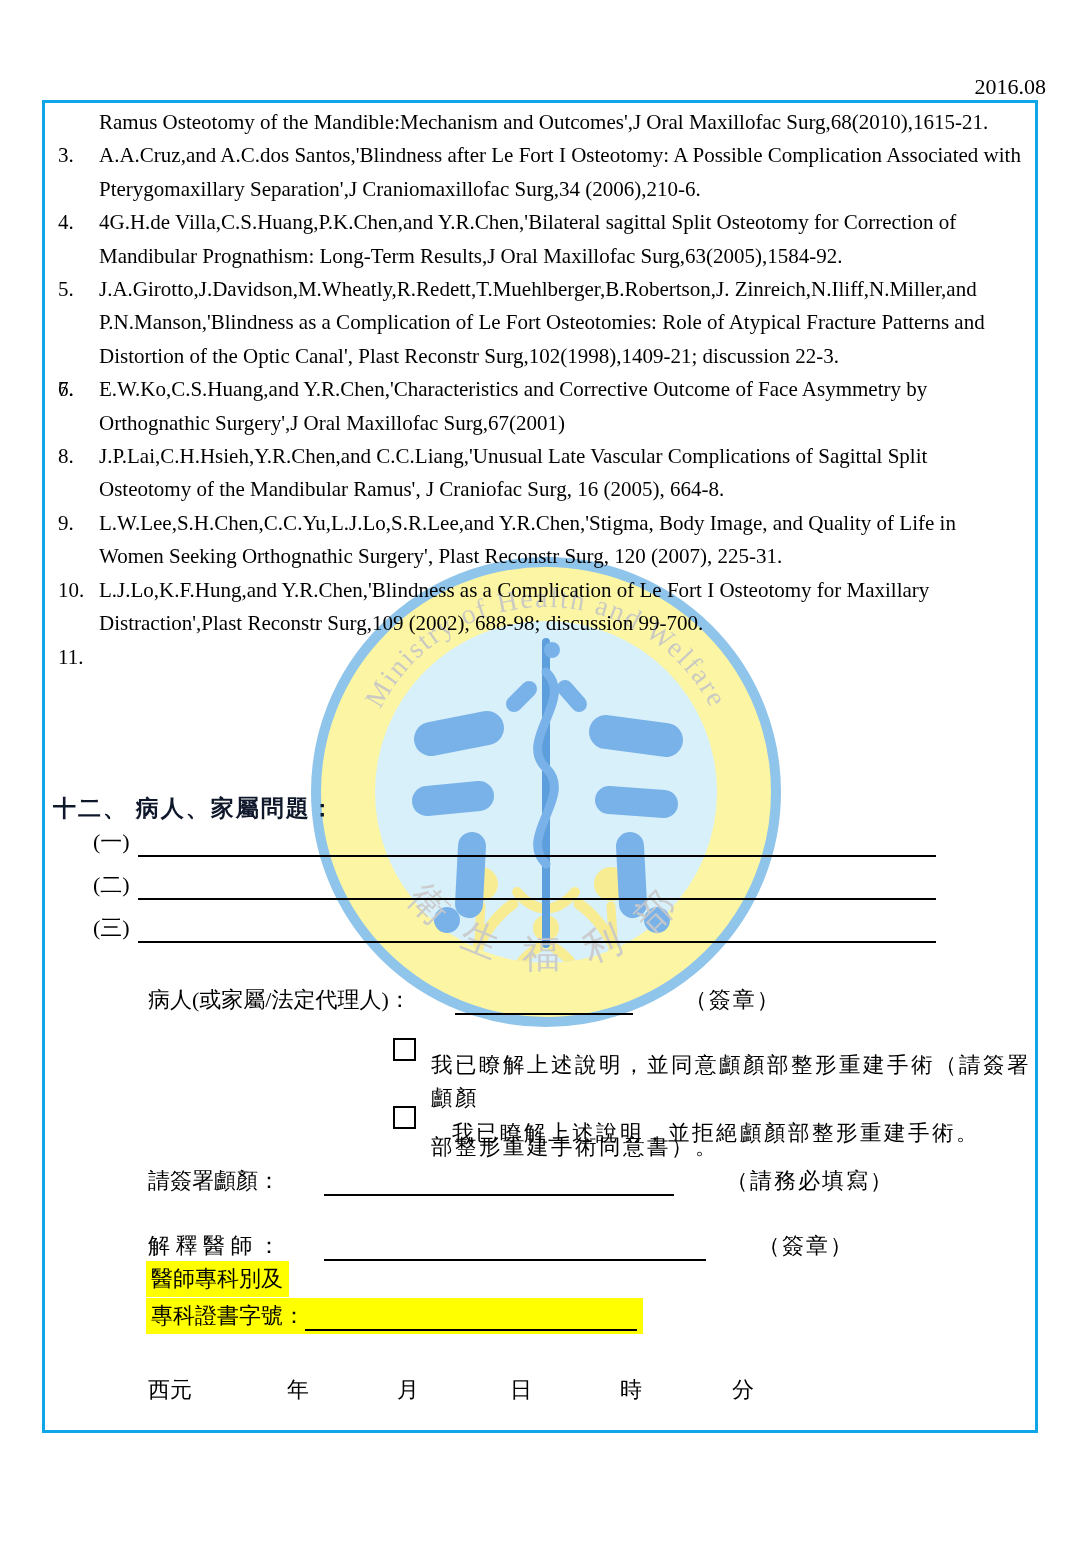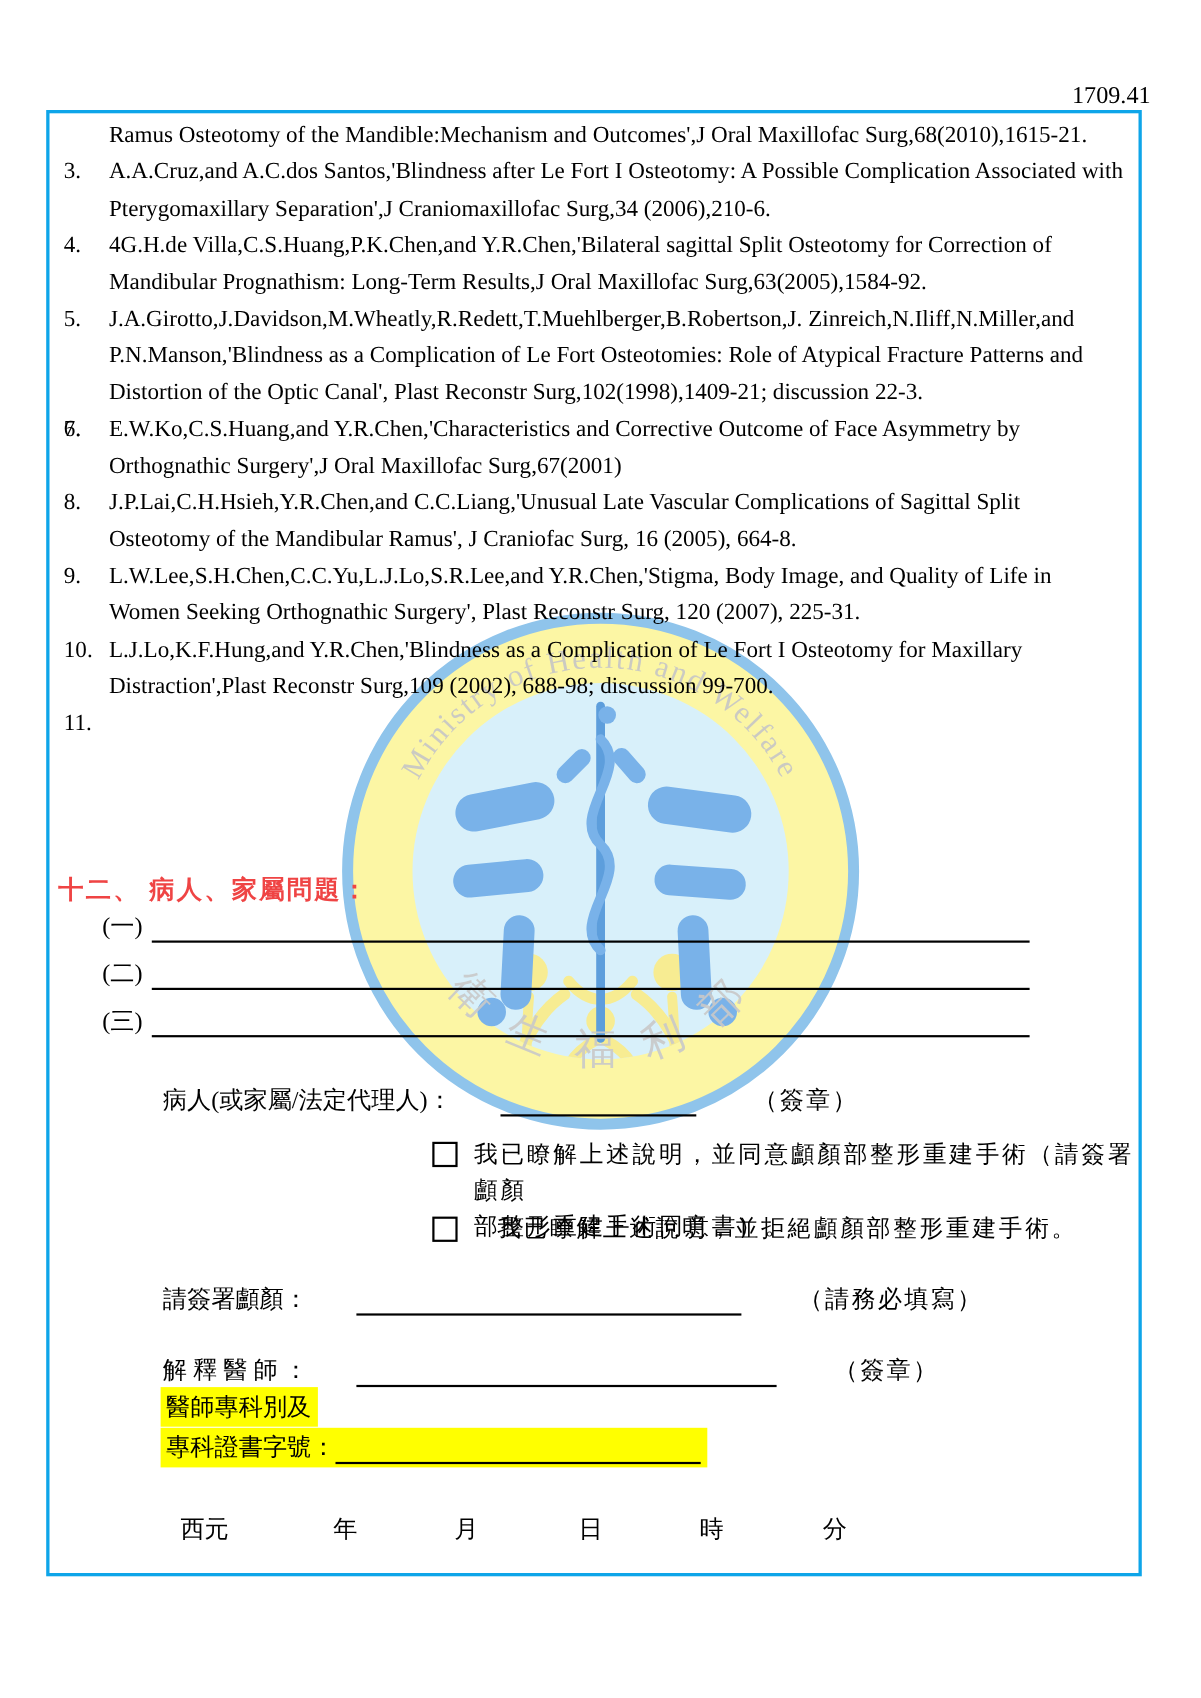--- a/index.html
+++ b/index.html
@@ -29,51 +29,51 @@
   
   .refs{
     position:absolute;left:12px;top:3px;width:966px;height:688px;
     font-size:21px;line-height:33.4px;overflow:hidden;
   }
   .ref-item{position:relative;padding-left:42px;}
   .ref-num{position:absolute;left:1px;top:0;}
   
   .sec-heading{
     position:absolute;left:8px;top:690px;
-    color:#ef4444;font-weight:bold;font-size:23px;letter-spacing:2px;
+    color:#0f172a;font-weight:bold;font-size:23px;letter-spacing:2px;
   }
   
   .blank-row{
     position:absolute;left:48px;display:flex;align-items:flex-end;
     font-size:22px;
   }
   .blank-row .lbl{margin-right:8px;}
   .u{display:inline-block;border-bottom:2px solid #000;height:28px;}
   .blank-row .u{width:798px;}
   
   .form-row{position:absolute;display:flex;align-items:flex-end;font-size:22px;white-space:nowrap;gap:44px;}
   .form-row .note{margin-left:8px;letter-spacing:2px;}
   
   .cb-row{position:absolute;left:348px;display:flex;align-items:flex-start;font-size:21.5px;letter-spacing:2.5px;line-height:33px;}
   .checkbox{width:19px;height:19px;border:2px solid #000;margin-top:5px;margin-right:15px;flex:none;background:#fff0;}
-  .cb-text span{display:block;}
+  .cb-text span{display:block;margin-top:16px;}
   
   .hl{position:absolute;background:#ffff00;font-size:22px;padding:3px 6px 3px 5px;display:flex;align-items:flex-end;white-space:nowrap;}
   .hl .u{border-bottom-color:#000;}
   
-  .date-row{position:absolute;top:1272px;left:16px;width:100%;height:32px;font-size:22px;text-align:right;}
+  .date-row{position:absolute;top:1272px;left:0;width:100%;height:32px;font-size:22px;text-align:right;}
   .date-row span{position:absolute;}
   .d0{left:103px;} .d1{left:242px;} .d2{left:352px;} .d3{left:465px;} .d4{left:575px;} .d5{left:687px;}
 </style>
 </head>
 <body>
 
 <div class="page">
 
-  <div class="edition">1709.41</div>
+  <div class="edition">2016.08</div>
 
   <svg class="watermark" viewBox="0 0 476 476" aria-hidden="true">
     <defs>
       <clipPath id="innerClip">
           <circle cx="238" cy="238" r="171"></circle>
         </clipPath>
       <path id="arcT" d="M 53 238 A 185 185 0 0 1 423 238" fill="none"></path>
       <path id="arcB" d="M 73 296 A 175 175 0 0 0 403 296" fill="none"></path>
     </defs>
     <circle cx="238" cy="238" r="230" fill="#fcf6a4" stroke="#8fc4eb" stroke-width="10"></circle>

